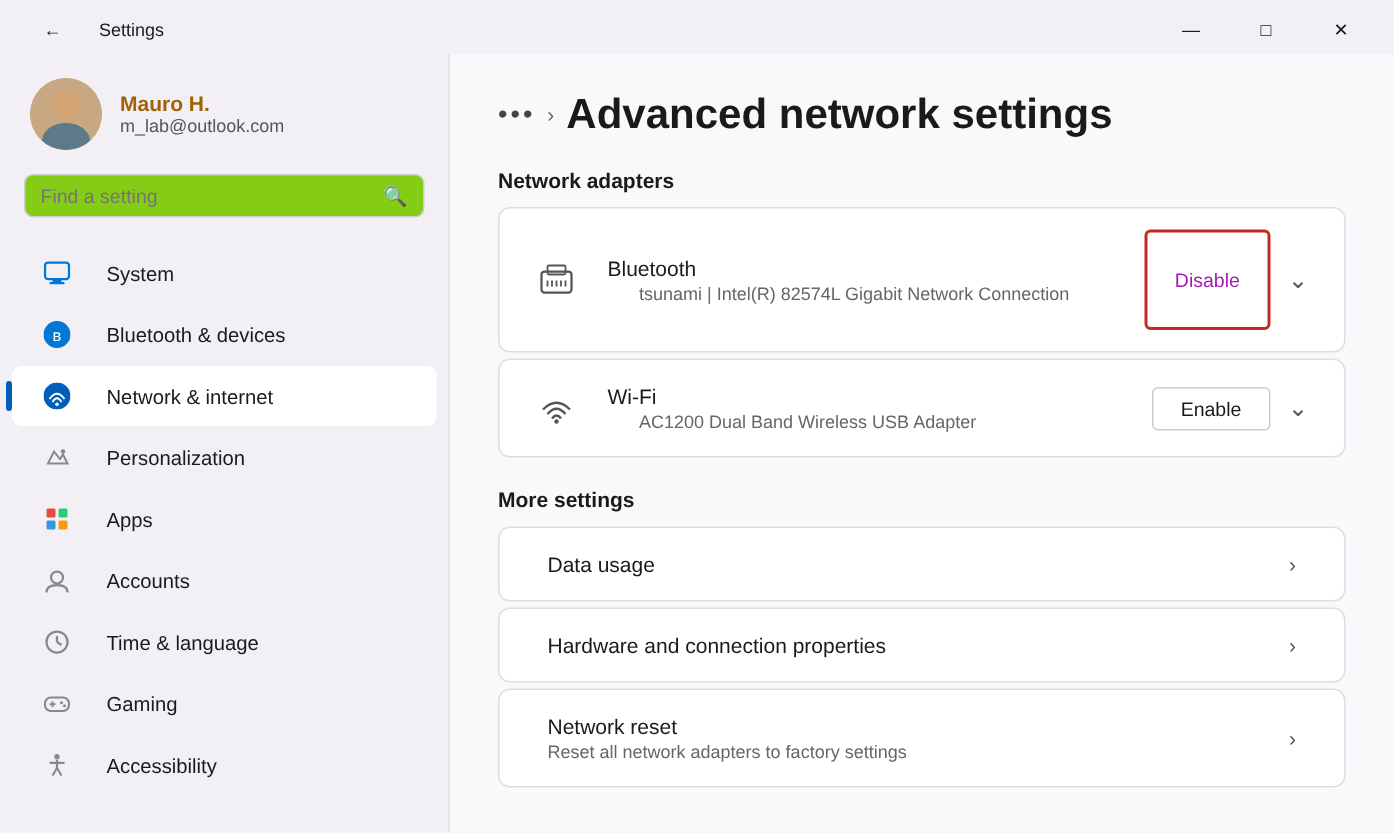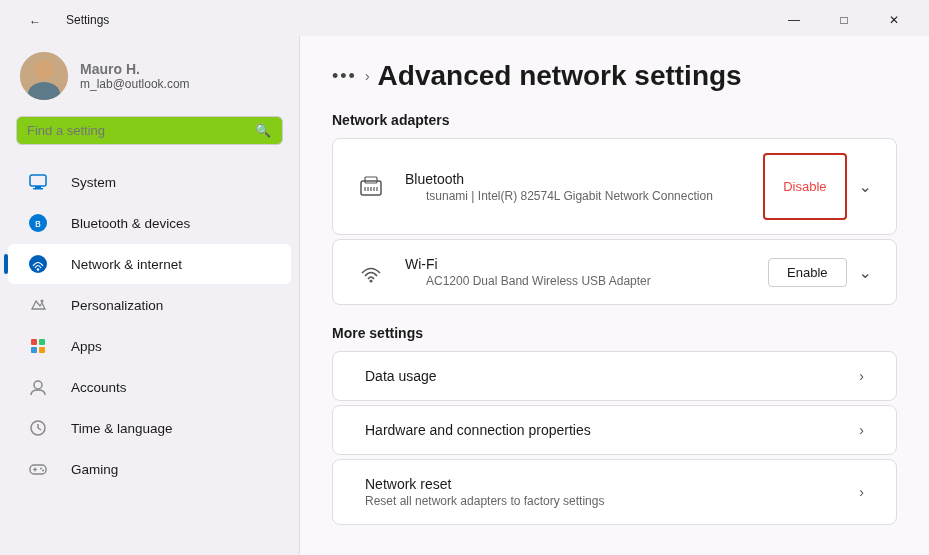--- a/index.html
+++ b/index.html
@@ -79,21 +79,21 @@
       width: 48px;
       height: 48px;
       border-radius: 50%;
       background: #c8a882;
       overflow: hidden;
       display: flex;
       align-items: flex-end;
       justify-content: center;
     }
     .user-info { display: flex; flex-direction: column; }
-    .user-name { font-size: 14px; font-weight: 600; color: #737373; }
+    .user-name { font-size: 14px; font-weight: 600; color: #a16207; }
     .user-email { font-size: 12px; color: #555; }
 
     
     .search-box {
       margin: 0 16px 12px 16px;
       display: flex;
       align-items: flex-end;
       background: #84cc16;
       border-radius: 6px;
       border: 1px solid #ccc;
@@ -214,21 +214,21 @@
       align-items: center;
       gap: 8px;
     }
     .btn-disable {
       padding: 24px 18px;
       border-radius: 4px;
       border: 2px solid #c42b1c;
       background: white;
       font-size: 13px;
       cursor: pointer;
-      color: #ef4444;
+      color: #a21caf;
     }
     .btn-enable {
       padding: 6px 18px;
       border-radius: 4px;
       border: 1px solid #ccc;
       background: white;
       font-size: 13px;
       cursor: pointer;
       color: #1a1a1a;
     }
@@ -379,20 +379,32 @@
               <rect x="1" y="5" width="16" height="9" rx="4" fill="none" stroke="#888" stroke-width="1.4"></rect>
               <line x1="6" y1="7.5" x2="6" y2="11.5" stroke="#888" stroke-width="1.2"></line>
               <line x1="4" y1="9.5" x2="8" y2="9.5" stroke="#888" stroke-width="1.2"></line>
               <circle cx="12" cy="8.5" r="1" fill="#888"></circle>
               <circle cx="14" cy="10.5" r="1" fill="#888"></circle>
             </svg>
         </span>
         <span>Gaming</span>
       </div>
 
+      <div class="nav-item">
+        <span class="nav-icon">
+          <svg width="18" height="18" viewBox="0 0 18 18">
+              <circle cx="9" cy="3.5" r="1.8" fill="#888"></circle>
+              <line x1="9" y1="5.5" x2="9" y2="11" stroke="#888" stroke-width="1.5"></line>
+              <line x1="4" y1="7.5" x2="14" y2="7.5" stroke="#888" stroke-width="1.5"></line>
+              <line x1="9" y1="11" x2="6" y2="16" stroke="#888" stroke-width="1.5"></line>
+              <line x1="9" y1="11" x2="12" y2="16" stroke="#888" stroke-width="1.5"></line>
+            </svg>
+        </span>
+        <span>Accessibility</span>
+      </div>
     </div>
   </div>
 
   <div class="main-content">
 
     <div class="breadcrumb">
       <span class="breadcrumb-dots">•••</span>
       <span class="breadcrumb-chevron">›</span>
       <h1 class="page-title">Advanced network settings</h1>
     </div>

